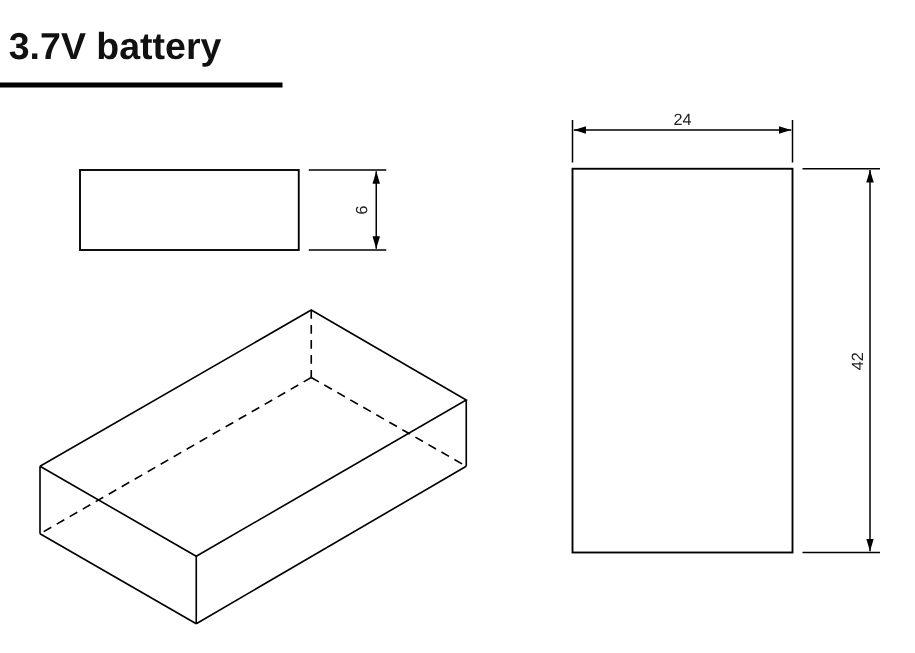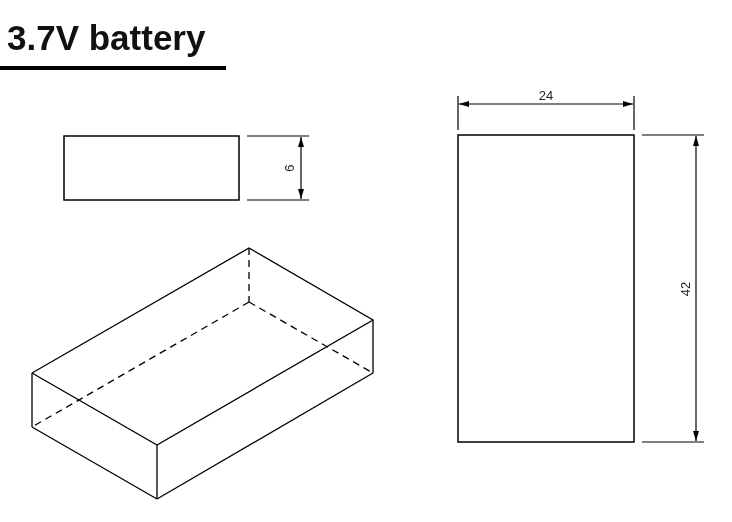--- a/index.html
+++ b/index.html
@@ -1,20 +1,20 @@
 <!DOCTYPE html>
 <html><head>
   <meta charset="utf-8">
   <style>
     html, body { margin: 0; padding: 0; background: #ffffff; }
     body { width: 732px; height: 522px; position: relative; overflow: hidden; font-family: "DejaVu Sans", sans-serif; }
     .title {
       position: absolute; left: 7px; top: 18px;
       font-family: "Liberation Sans", "DejaVu Sans", sans-serif;
-      font-weight: bold; font-size: 35px; color: #111111; letter-spacing: 0px;
+      font-weight: bold; font-size: 30px; color: #111111; letter-spacing: 0px;
       line-height: 40px; white-space: nowrap;
     }
     .title-underline {
       position: absolute; left: 0; top: 66px; width: 226px; height: 4px; background: #000000;
     }
     svg.drawing { position: absolute; left: 0; top: 0; }
     .dim-text { font-family: "Liberation Sans", "DejaVu Sans", sans-serif; font-size: 13px; fill: #222222; }
   </style>
 </head>
 <body>

